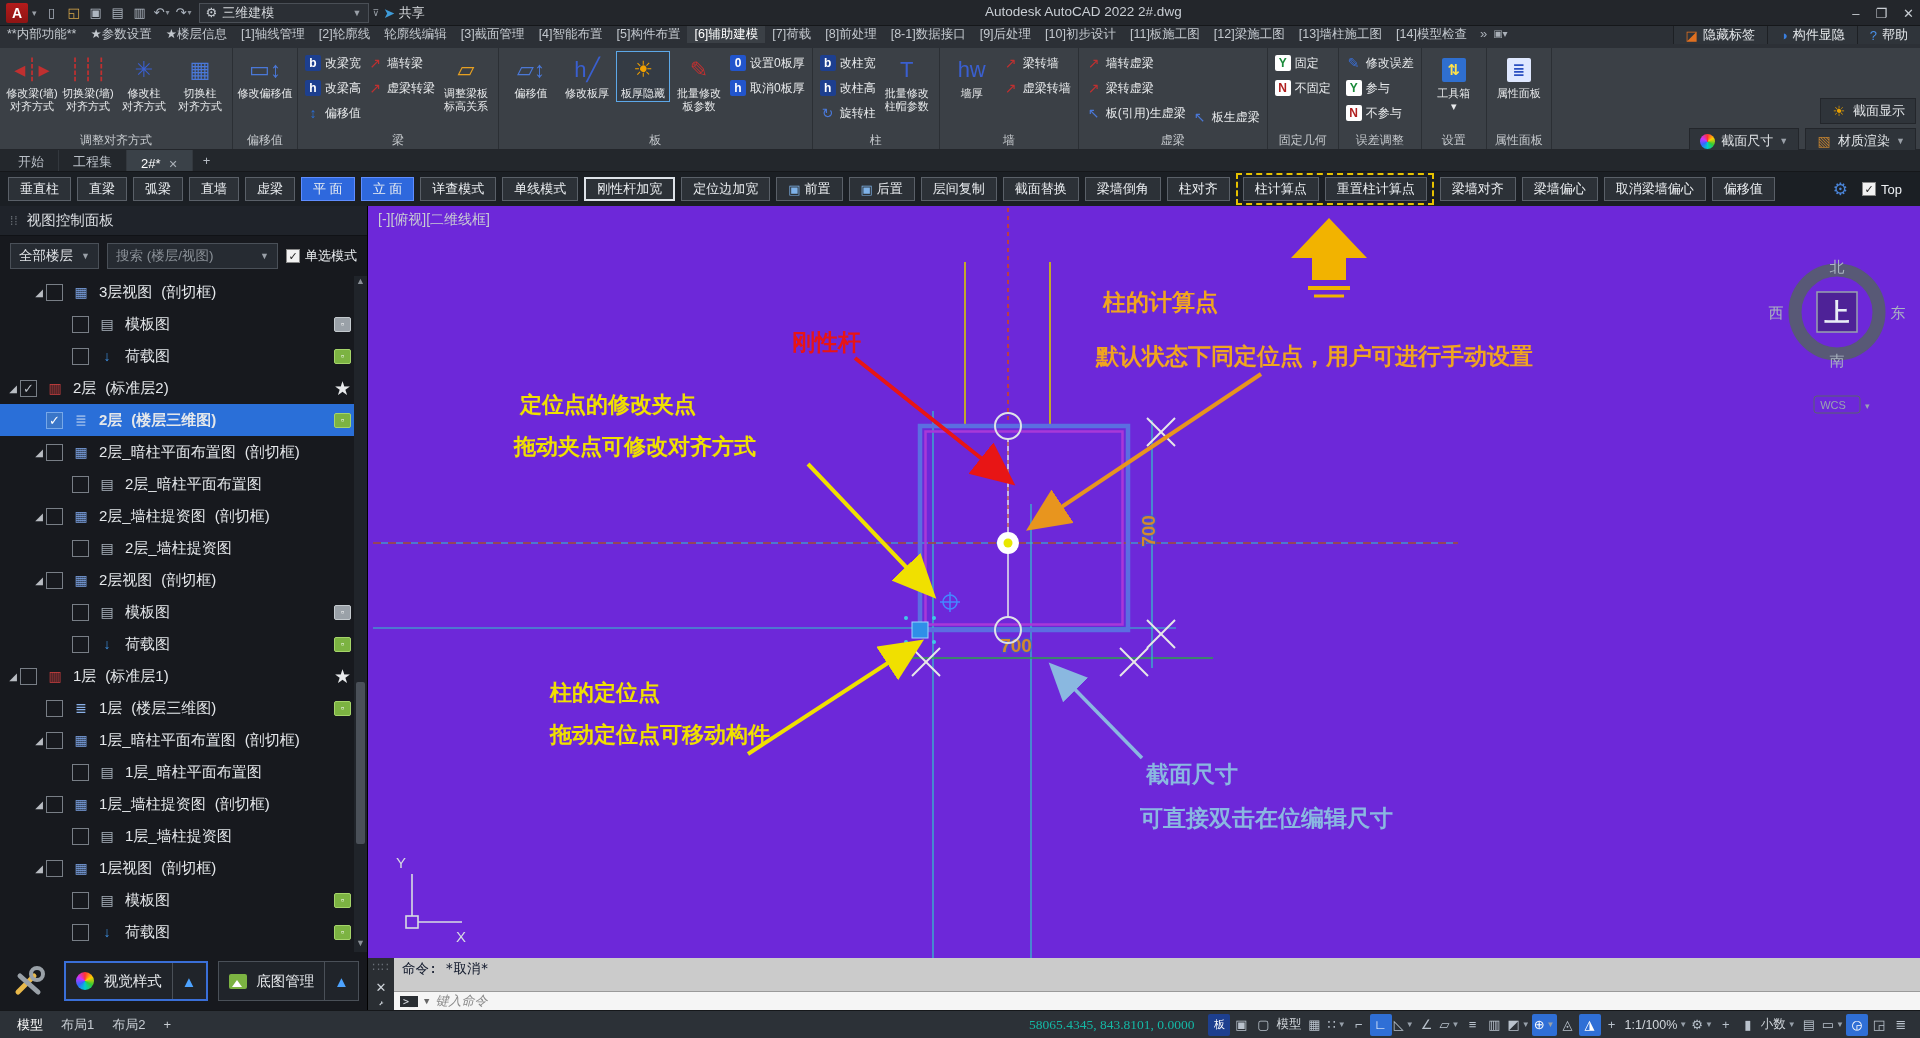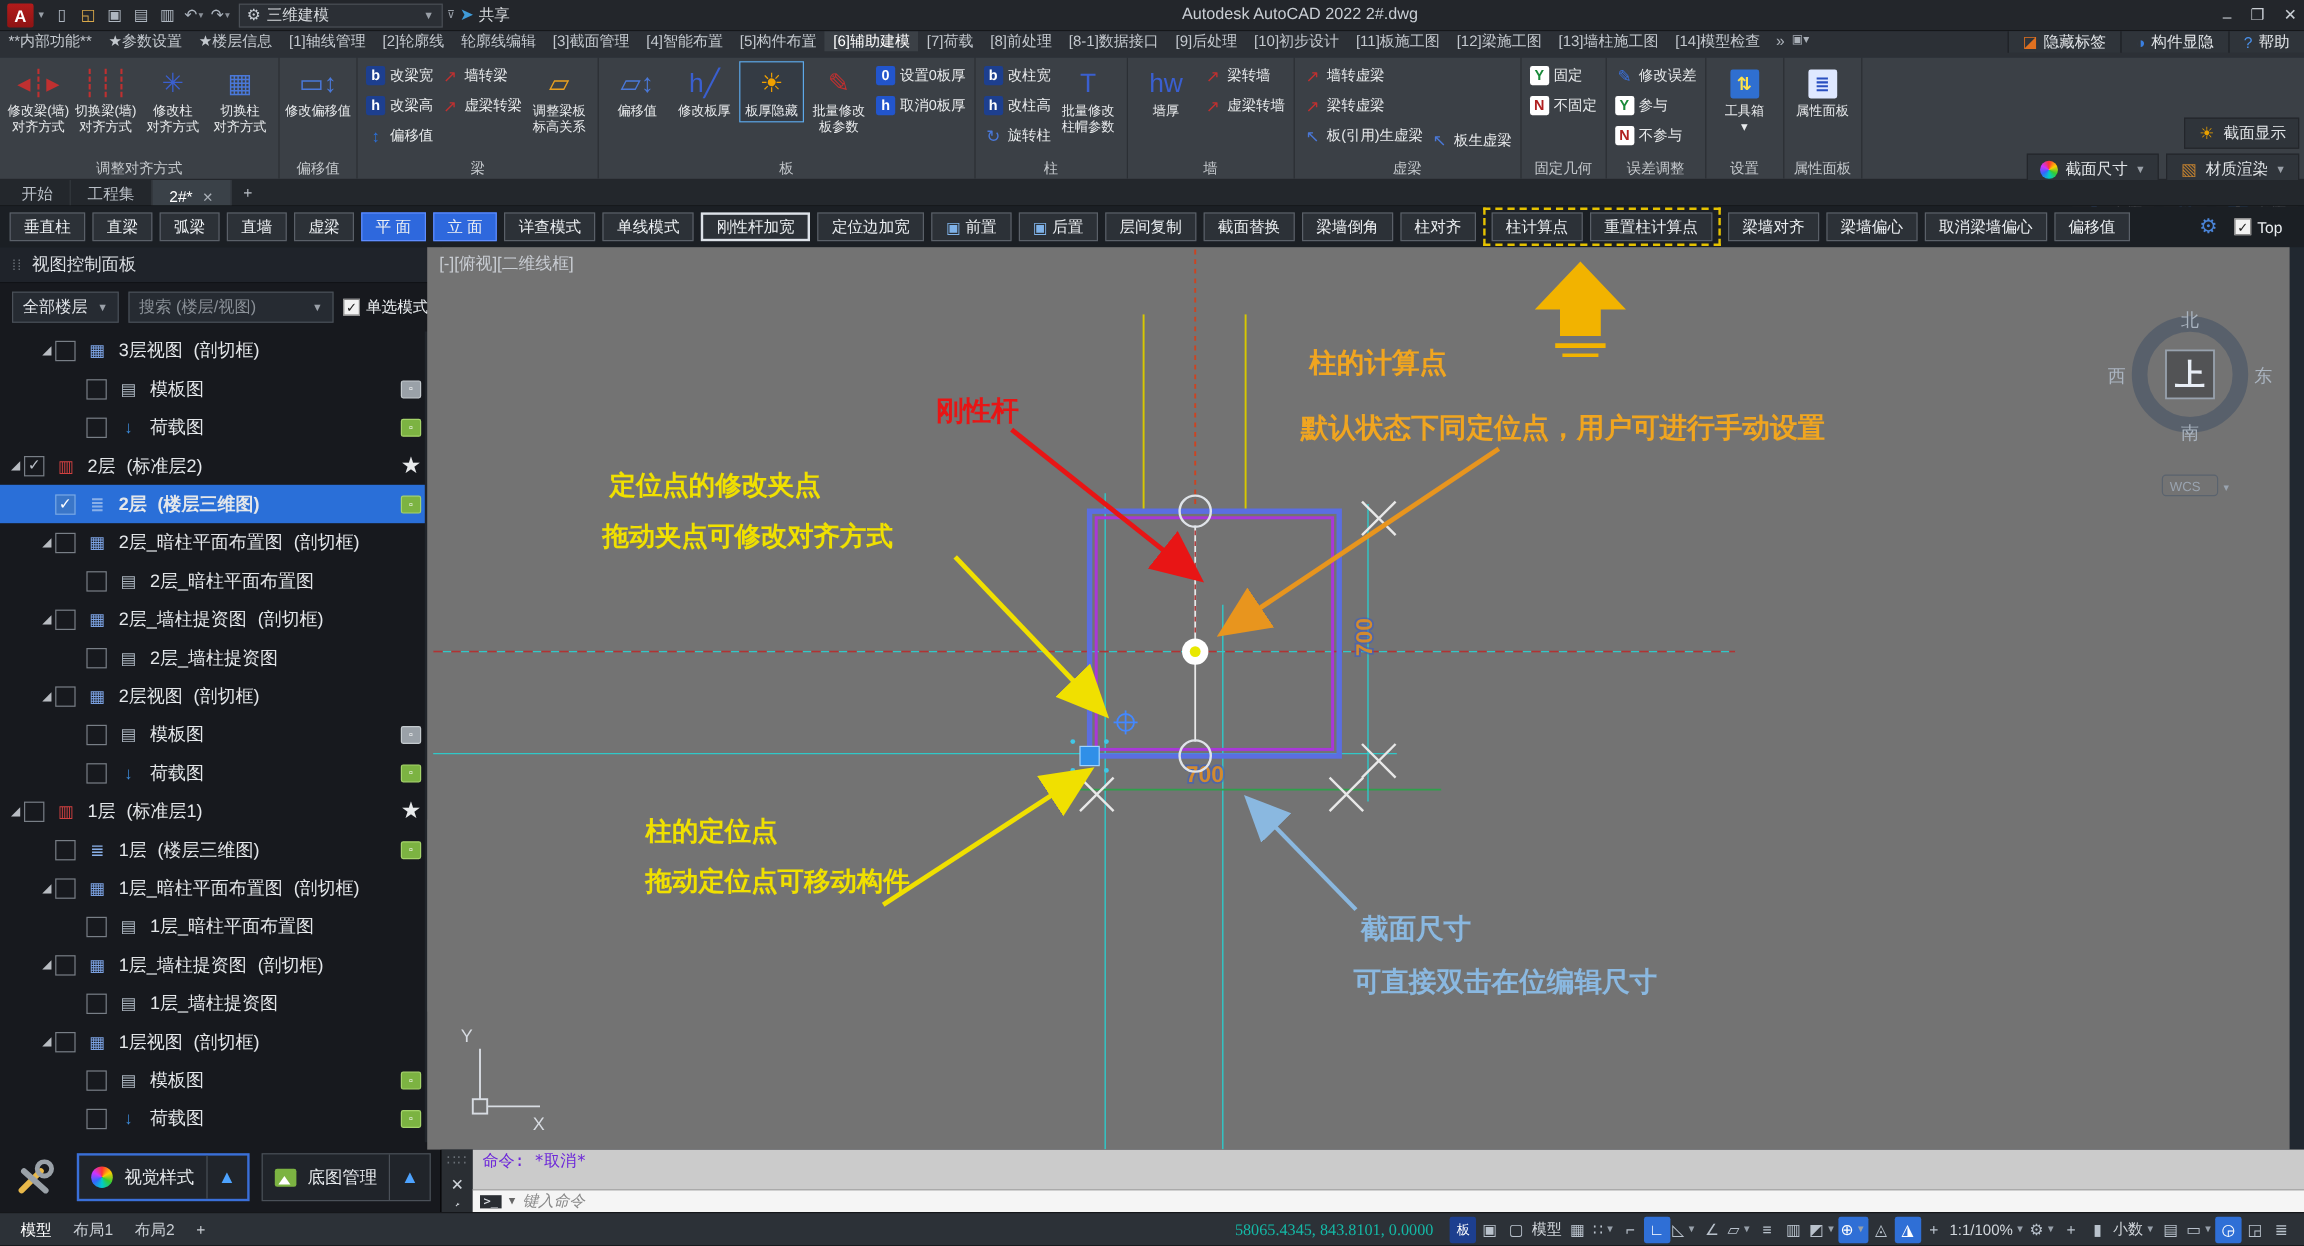--- a/index.html
+++ b/index.html
@@ -106,27 +106,27 @@
   #lp-bottom{height:58px;display:flex;align-items:center;gap:10px;padding:0 8px;}
   .toolsbox{width:46px;display:flex;justify-content:center;}
   .lp-btn{flex:1;height:40px;background:#20242a;border:1px solid #4a5058;display:flex;align-items:center;color:#e4e7ea;font-size:14.5px;}
   .lp-btn.focus{border:2px solid #3a6fd8;}
   .lp-btn .lbl{flex:1;text-align:center;}
   .lp-btn .up{width:34px;border-left:1px solid #4a5058;align-self:stretch;display:flex;align-items:center;justify-content:center;color:#4da3ff;font-size:15px;}
   .lp-btn .bicon{margin-left:10px;}
   .greensq{width:18px;height:15px;background:#7cb342;border-radius:2px;position:relative;}
   .greensq:after{content:"";position:absolute;left:3px;bottom:2px;border-left:5px solid transparent;border-right:5px solid transparent;border-bottom:7px solid #fff;}
   
-  #canvaswrap{position:absolute;left:356px;top:206px;width:1552px;height:752px;background:#737373;}
+  #canvaswrap{position:absolute;left:368px;top:206px;width:1552px;height:752px;background:#6d28d9;}
   
   #command{position:absolute;left:368px;top:958px;width:1552px;height:52px;display:flex;background:#2a2e33;}
   .cmd-strip{width:26px;display:flex;flex-direction:column;align-items:center;gap:6px;padding-top:2px;color:#cfd4da;}
   .cmd-strip .x{font-size:13px;}
   .cmd-main{flex:1;background:#cbcbcb;display:flex;flex-direction:column;font-family:"DejaVu Sans Mono","Liberation Mono",monospace;}
-  .cmd-history{flex:1;padding:2px 8px;color:#6d28d9;font-size:13.5px;line-height:17px;}
+  .cmd-history{flex:1;padding:2px 8px;color:#0f172a;font-size:13.5px;line-height:17px;}
   .cmd-input{height:19px;background:#f5f5f5;border-top:1px solid #9a9a9a;display:flex;align-items:center;gap:6px;padding:0 6px;font-size:13px;}
   .cmd-input .pic{background:#2a2e33;color:#dfe3e8;font-size:10px;padding:0 3px;}
   .cmd-ph{color:#8a8a8a;font-style:italic;}
   
   #statusbar{position:absolute;left:0;top:1010px;width:1920px;height:28px;background:#2c3137;border-top:1px solid #15171a;
     display:flex;align-items:center;padding:0 8px;gap:4px;font-size:13px;color:#c8cdd3;}
   .ltab{padding:0 9px;height:22px;display:flex;align-items:center;color:#c8cdd3;}
   .ltab.active{color:#fff;}
   #sb-spacer{flex:1;}
   #sb-coords{color:#14b8a6;font-size:13.5px;margin-right:10px;white-space:nowrap;font-family:Liberation Serif, serif;}

